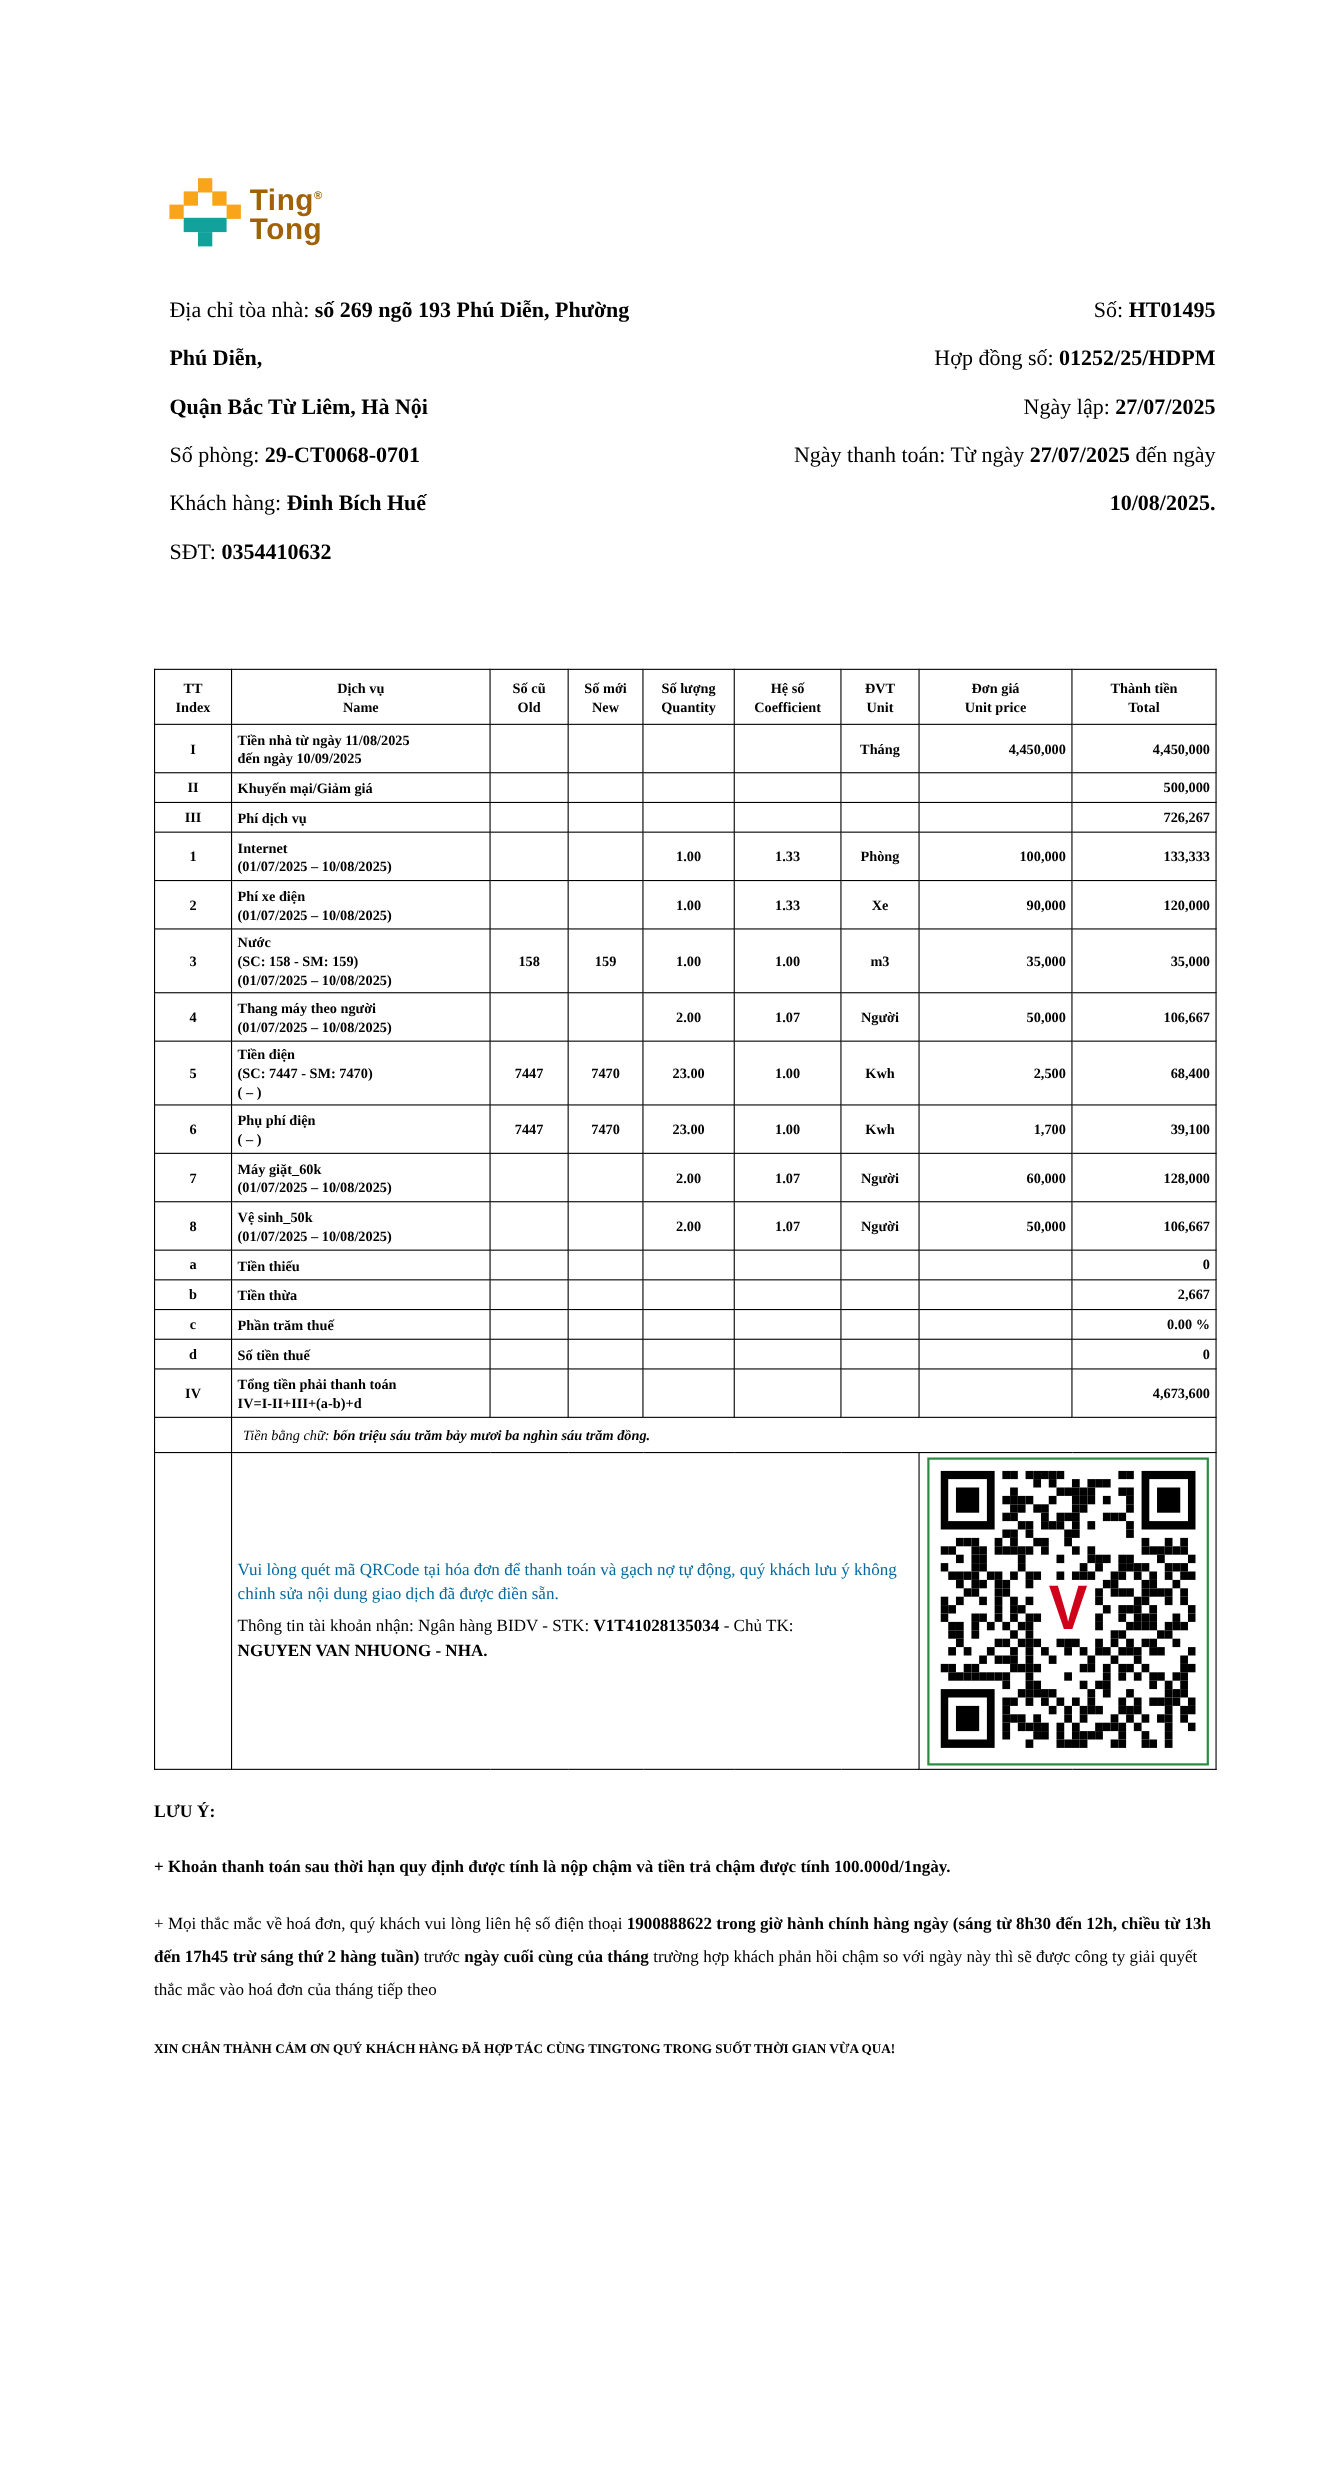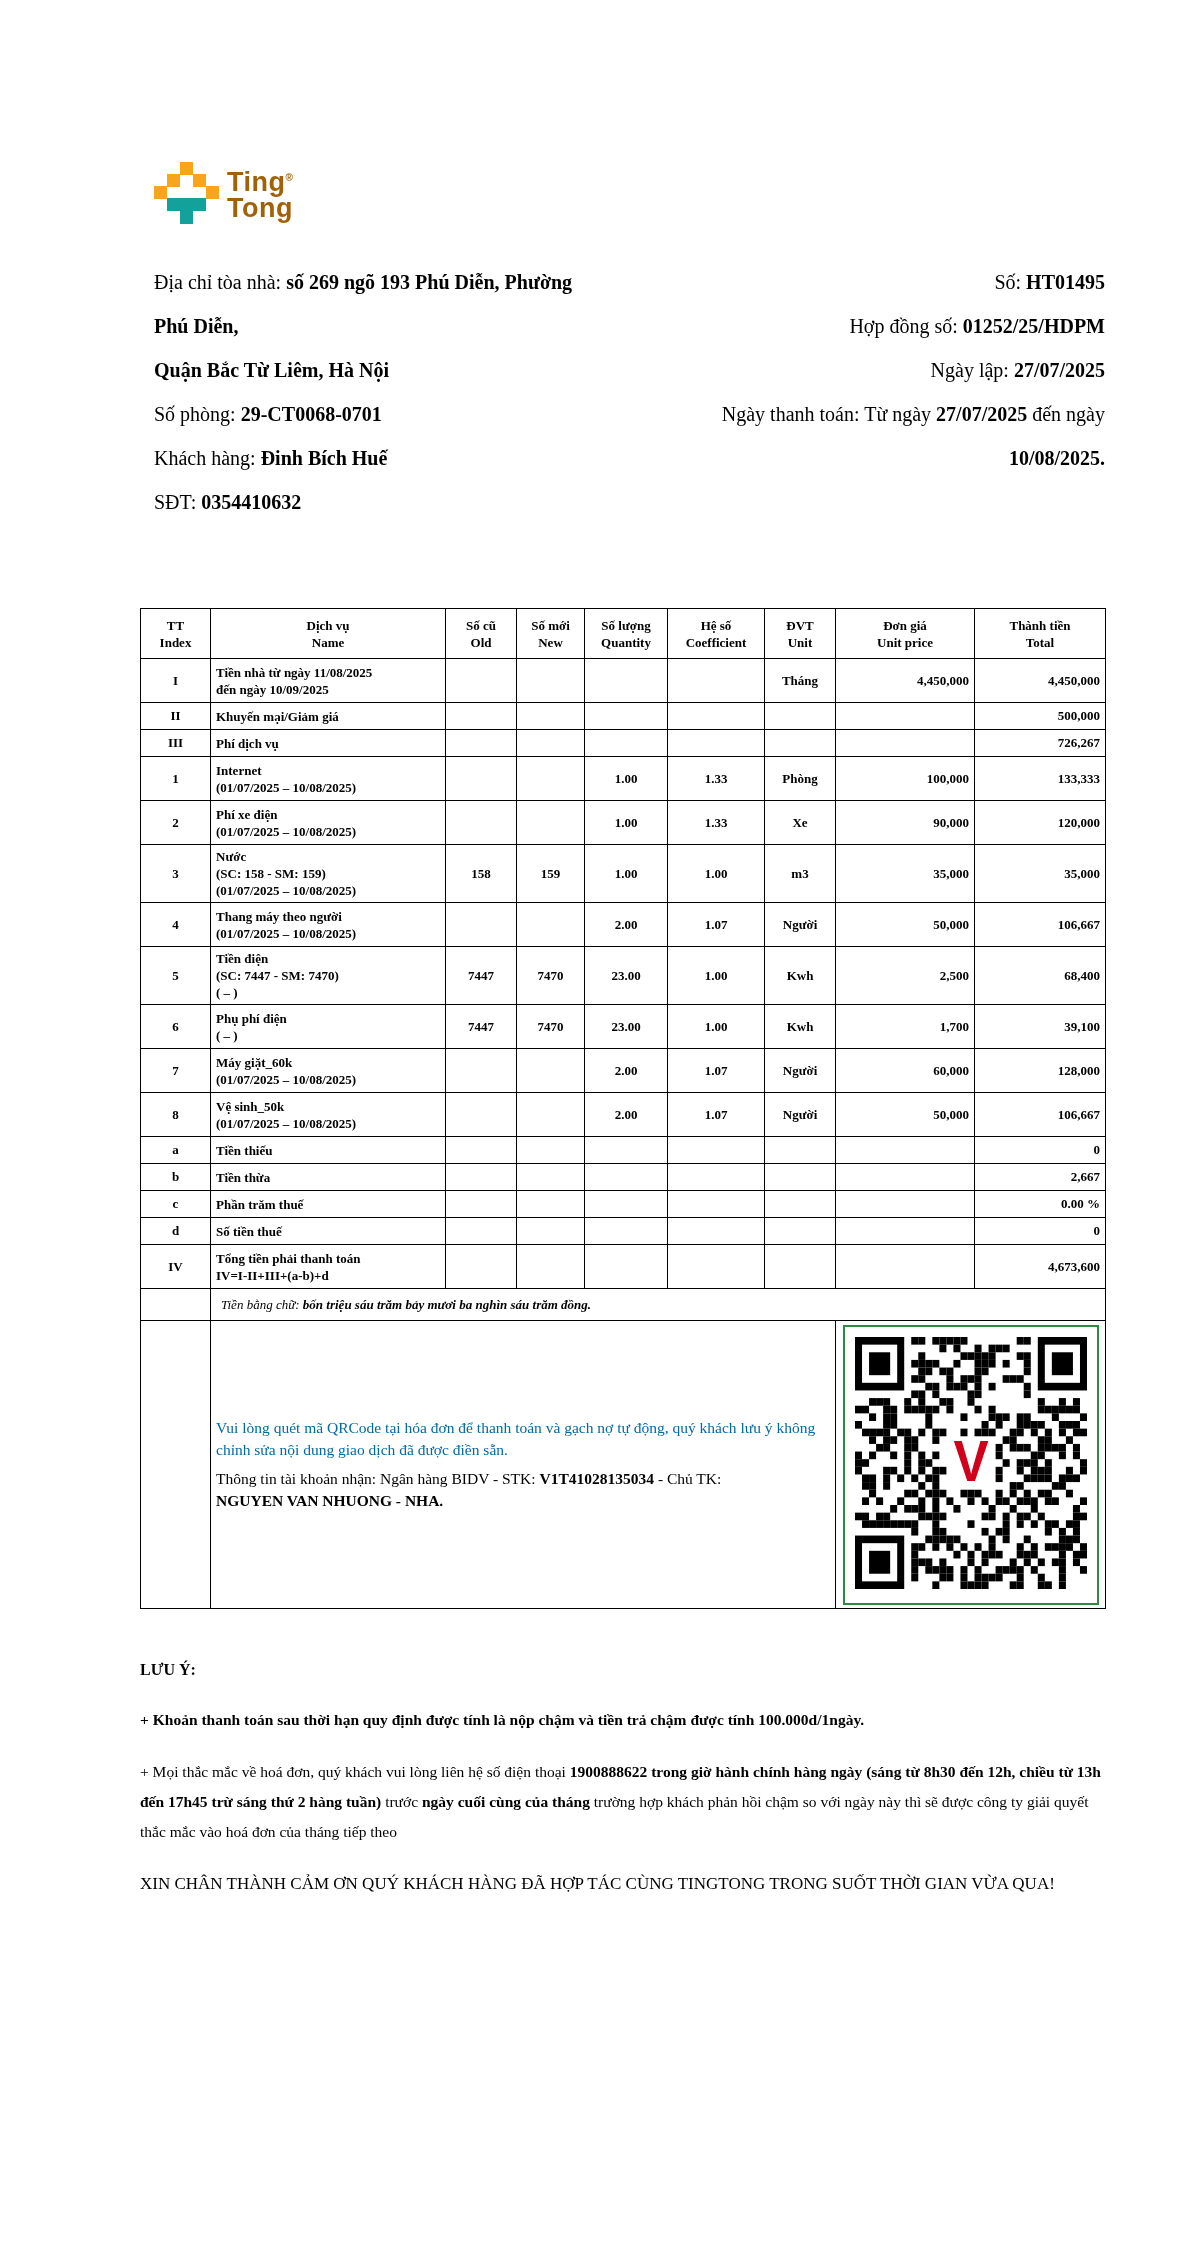--- a/index.html
+++ b/index.html
@@ -39,25 +39,25 @@
   tr.words-row td { font-style:italic; font-weight:normal; text-align:left; }
   tr.words-row b { font-weight:bold; }
   tr.qr-row { height:288px; }
   td.qr-text-cell { vertical-align:middle; font-weight:normal; font-size:15.5px; text-align:left; padding:10px 14px; }
   td.qr-text-cell p { line-height:22px; }
   .red-note { color:#0369a1; margin-bottom:7px; }
   td.qr-holder { padding:2px; vertical-align:middle; }
   .qr-box { width:256px; height:280px; margin:0 auto; border:2.5px solid #2d8a41; background:#fff; display:flex; align-items:center; justify-content:center; }
 
   
-  .notes { margin-top:52px; width:965px; font-size:15.5px; }
+  .notes { margin-top:30px; width:965px; font-size:15.5px; }
   .notes h2 { font-size:16px; margin-bottom:26px; }
   .notes p { line-height:30px; margin-bottom:22px; }
   .n-bold { font-weight:bold; }
-  .thanks { font-weight:normal; font-size:17px; width:940px; }
+  .thanks { font-weight:bold; font-size:12px; width:940px; }
 </style>
 </head>
 <body>
 
 <div class="page">
 
   <div class="header">
     <div class="logo">
       <div class="logo-mark">
         <div class="sq y" style="left:26px;top:0"></div>

